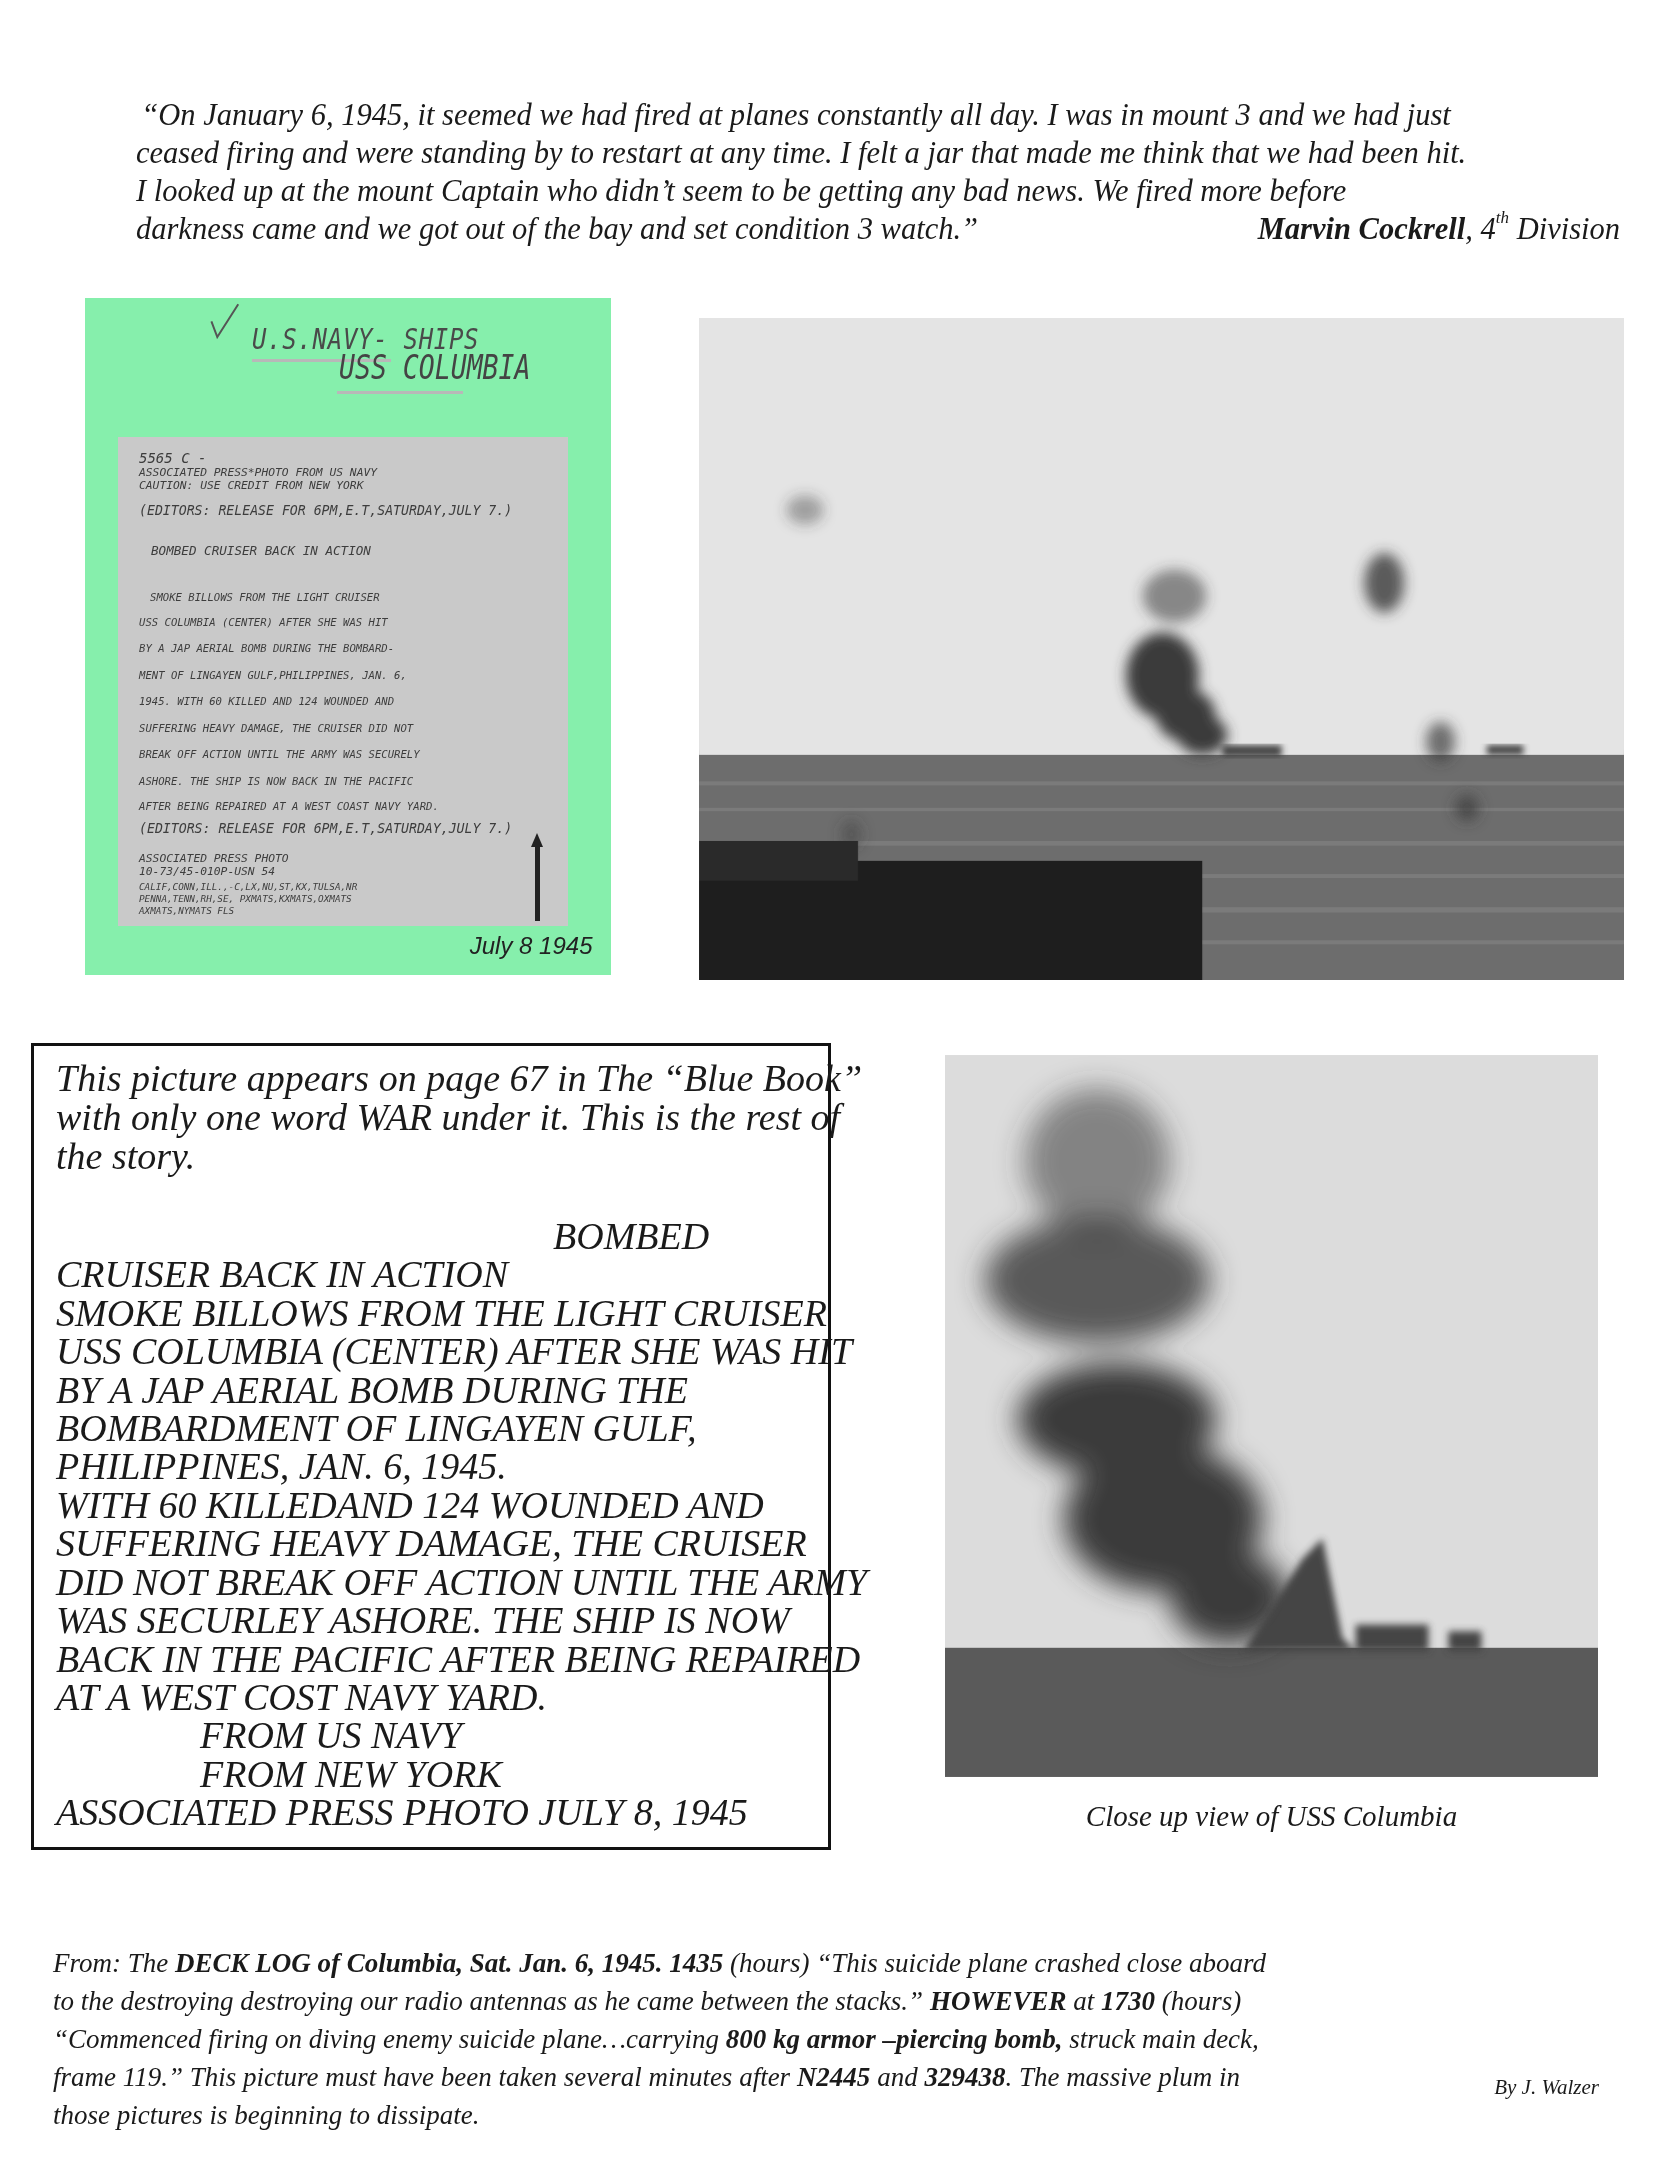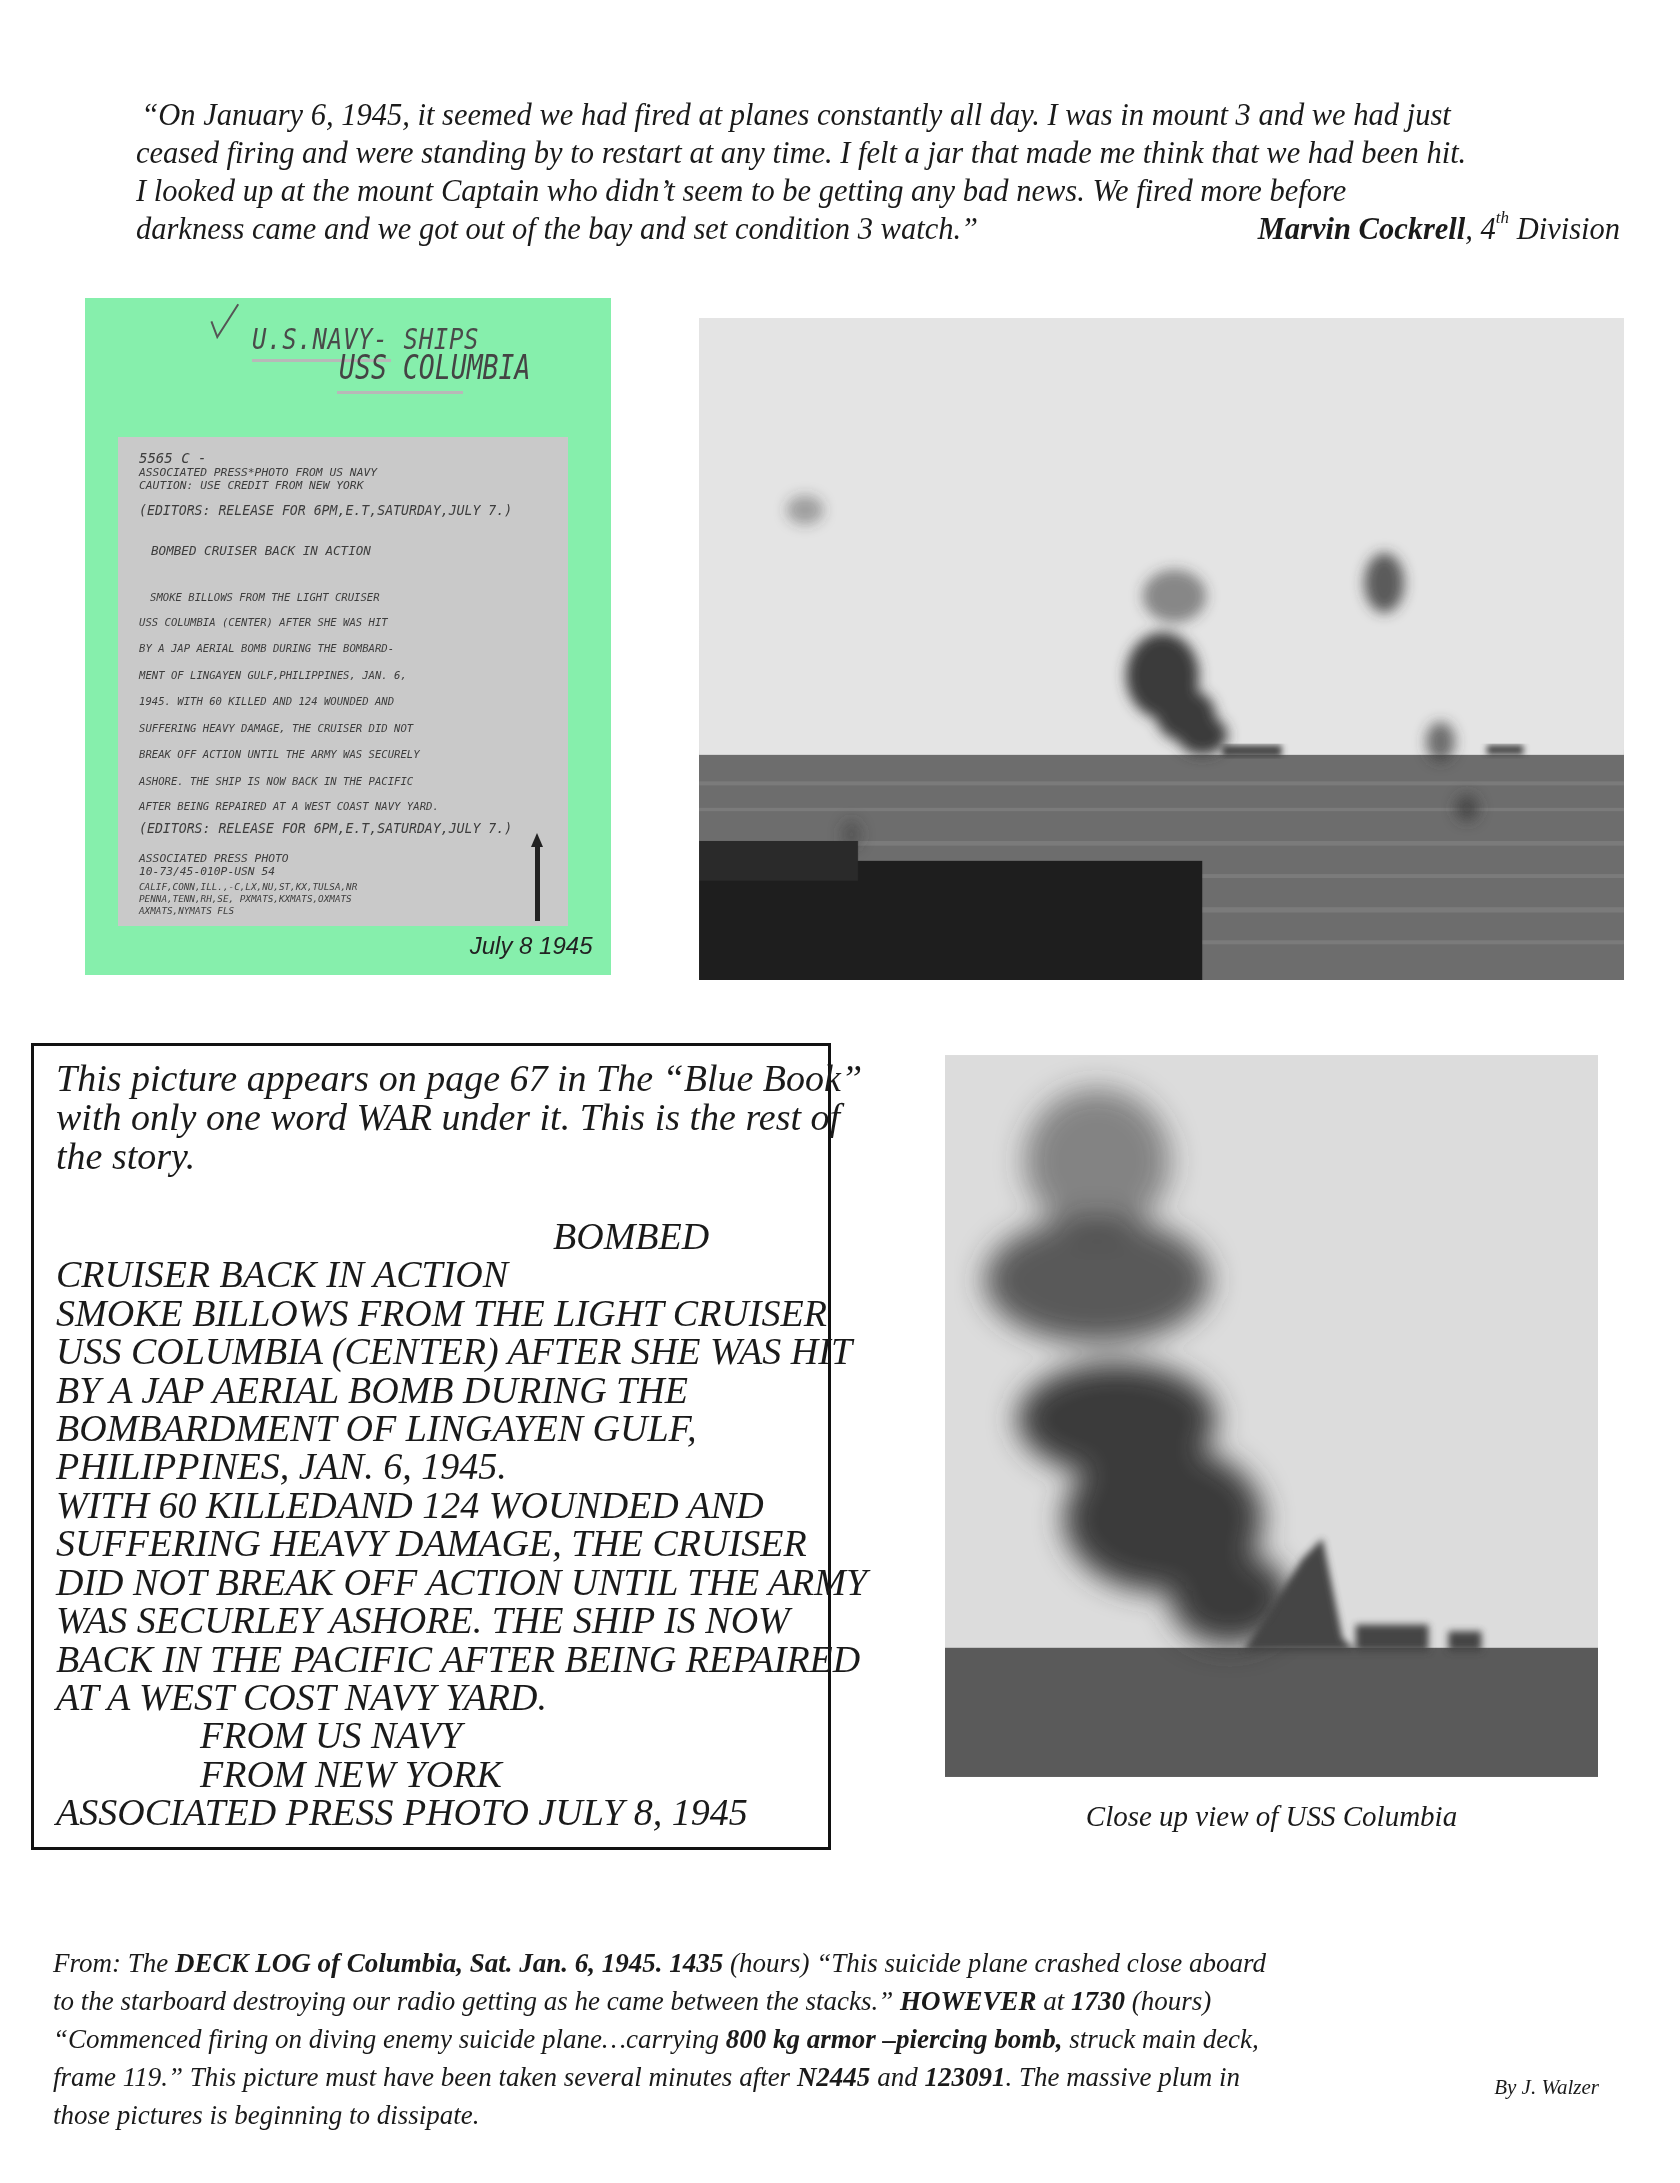--- a/index.html
+++ b/index.html
@@ -185,20 +185,20 @@
       <polygon points="450,900 540,760 570,730 600,880 620,900"></polygon>
       <rect x="620" y="860" width="110" height="40"></rect>
       <rect x="760" y="870" width="50" height="30"></rect>
     </g>
   </svg>
 </div>
 <div id="closeup-caption" class="abs">Close up view of USS Columbia</div>
 
 <div id="decklog" class="abs">
   <span class="ln"><span>From: The </span><b>DECK LOG of Columbia, Sat. Jan. 6, 1945. 1435</b><span> (hours) “This suicide plane crashed close aboard</span></span>
-  <span class="ln"><span>to the starboard destroying our radio getting as he came between the stacks.”  </span><b>HOWEVER</b><span>  at </span><b>1730</b><span> (hours)</span></span>
+  <span class="ln"><span>to the destroying destroying our radio antennas as he came between the stacks.”  </span><b>HOWEVER</b><span>  at </span><b>1730</b><span> (hours)</span></span>
   <span class="ln"><span>“Commenced firing on diving enemy suicide plane…carrying </span><b>800 kg armor –piercing bomb,</b><span> struck main deck,</span></span>
-  <span class="ln"><span>frame 119.”  This picture must have been taken several minutes after </span><b>N2445</b><span> and </span><b>123091</b><span>. The massive plum in</span></span>
+  <span class="ln"><span>frame 119.”  This picture must have been taken several minutes after </span><b>N2445</b><span> and </span><b>329438</b><span>. The massive plum in</span></span>
   <span class="ln">those pictures is beginning to dissipate.</span>
 </div>
 
 <div id="byline" class="abs">By J. Walzer</div>
 
 
 </body></html>

